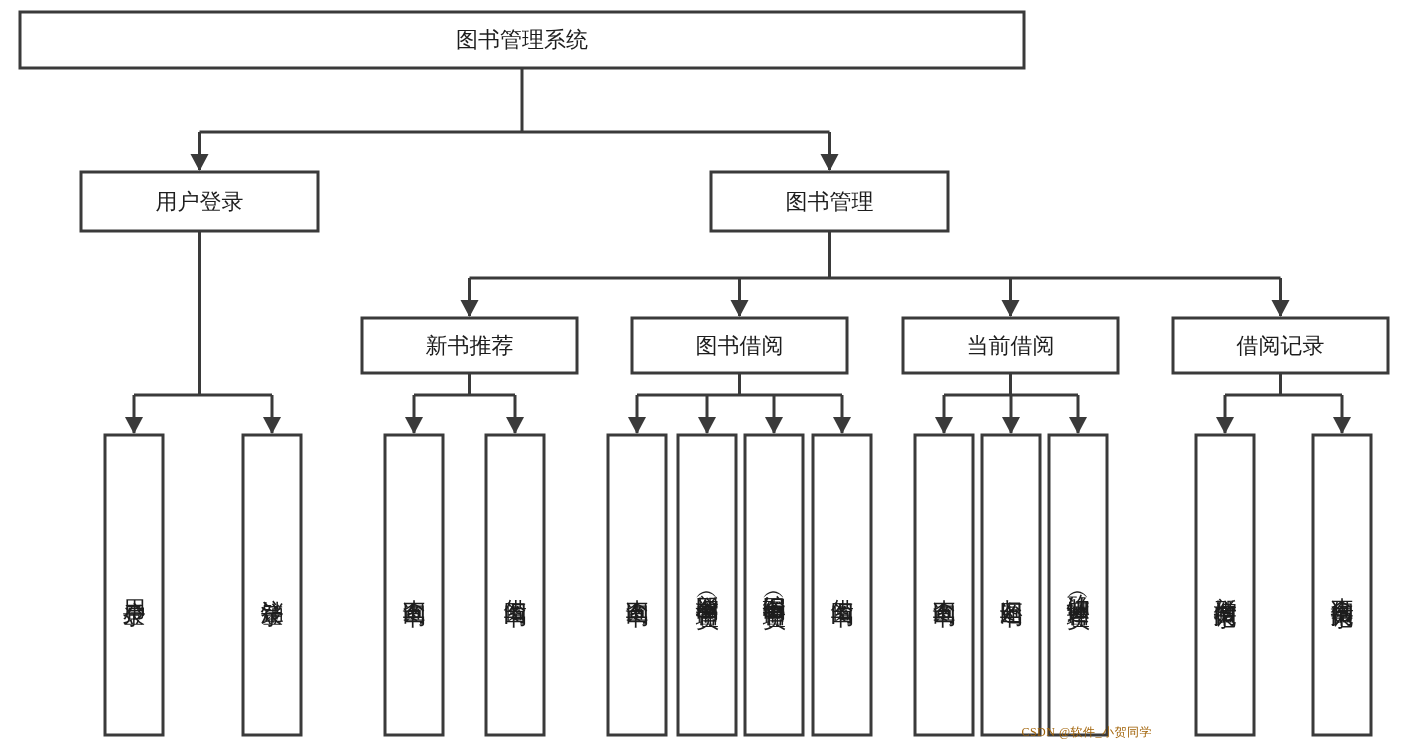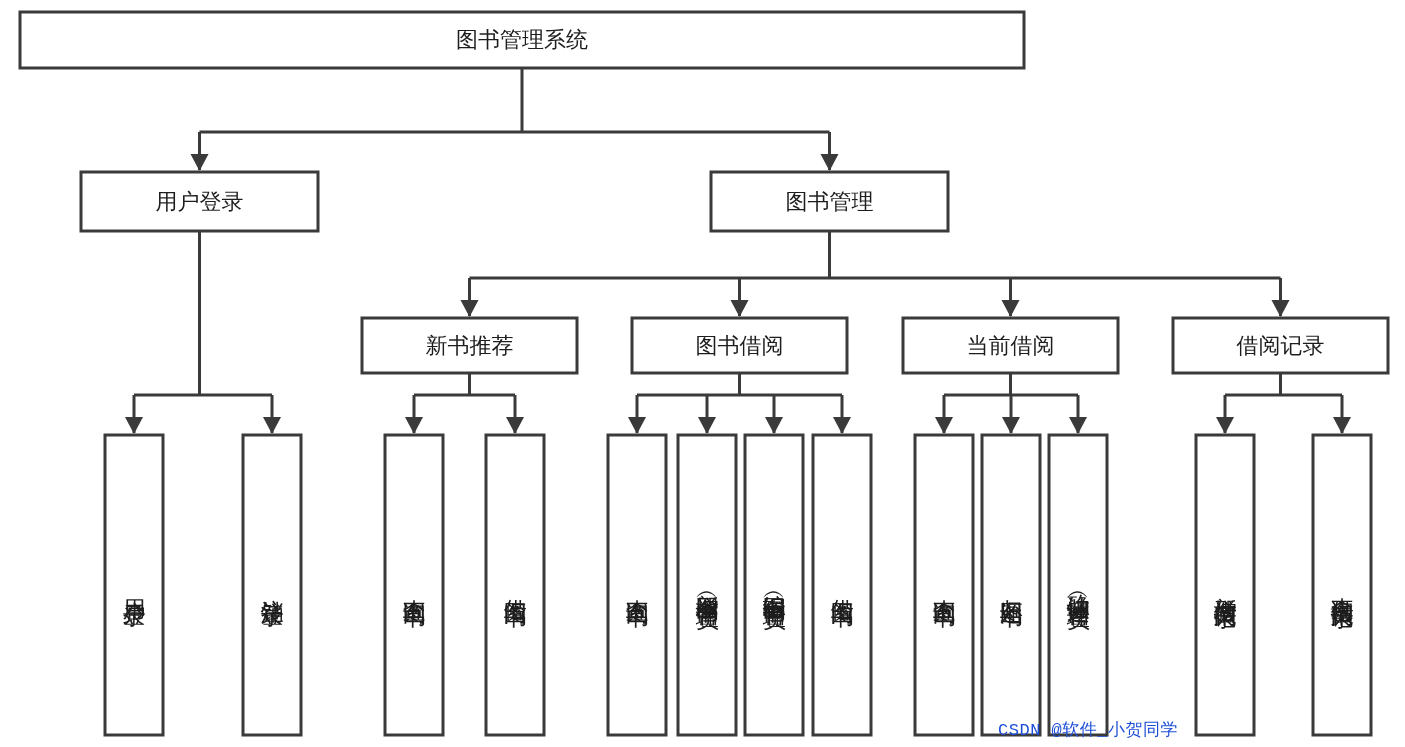--- a/index.html
+++ b/index.html
@@ -11,21 +11,20 @@
     width: 1405px;
     height: 747px;
     font-family: "DejaVu Sans", "Liberation Sans", sans-serif;
     overflow: hidden;
   }
   #diagram-root {
     position: relative;
     width: 1160px;
     height: 747px;
     background: #ffffff;
-    padding-left: 26px;
   }
   svg.diagram {
     position: absolute;
     left: 0;
     top: 0;
     width: 1405px;
     height: 747px;
   }
   .node-box {
     fill: #ffffff;
@@ -45,23 +44,23 @@
     fill: none;
   }
   .arrow-head {
     fill: #3a3a3a;
     stroke: none;
   }
   .watermark {
     position: absolute;
     right: 8px;
     bottom: 6px;
-    font-family: Liberation Mono, monospace;
-    font-size: 17px;
-    color: #1d4ed8;
+    font-family: Liberation Serif, serif;
+    font-size: 12px;
+    color: #a16207;
     white-space: nowrap;
     letter-spacing: 0.5px;
   }
   
   .vlabel {
     position: absolute;
     writing-mode: vertical-rl;
     text-orientation: upright;
     font-family: "DejaVu Sans", "Liberation Sans", sans-serif;
     font-size: 23px;

